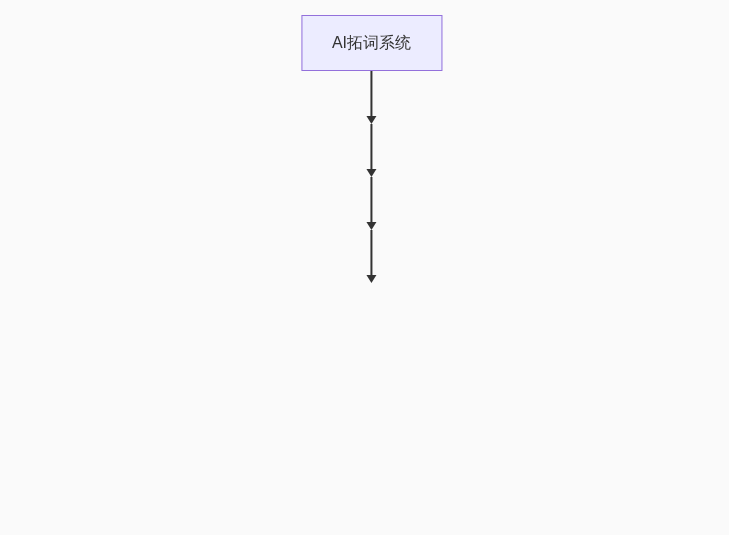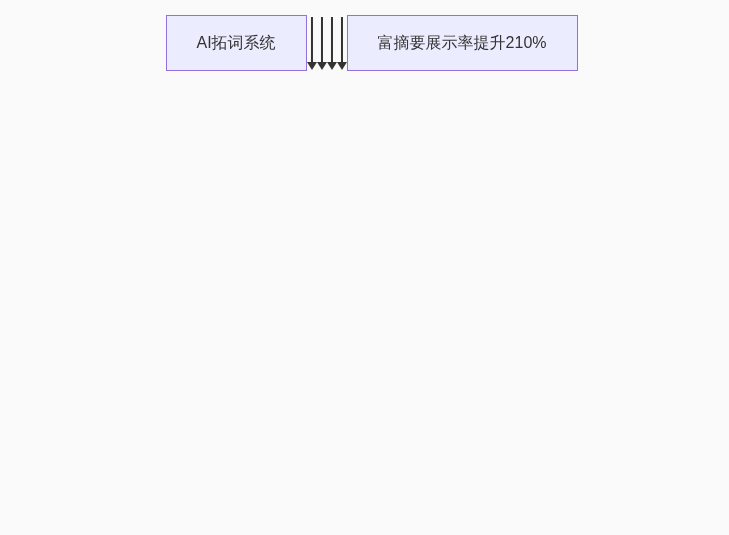--- a/index.html
+++ b/index.html
@@ -20,21 +20,21 @@
     height:535px;
     background:var(--bg);
     overflow:hidden;
   }
   .flow{
     position:absolute;
     top:15px;
     left:50%;
     transform:translateX(calc(-50% + 7px));
     display:flex;
-    flex-direction:row;
+    flex-direction:column;
     align-items:center;
   }
   .node{
     box-sizing:border-box;
     height:56px;
     padding:0 30px;
     display:flex;
     align-items:center;
     justify-content:center;
     background:var(--node-fill);
@@ -88,18 +88,15 @@
       <div class="line"></div>
       <div class="head"></div>
     </div>
 
 
     <div class="connector">
       <div class="line"></div>
       <div class="head"></div>
     </div>
 
-    <div class="node">
-      <span>富摘要展示率提升210%</span>
-    </div>
 
   </div>
 </div>
 
 </body></html>

